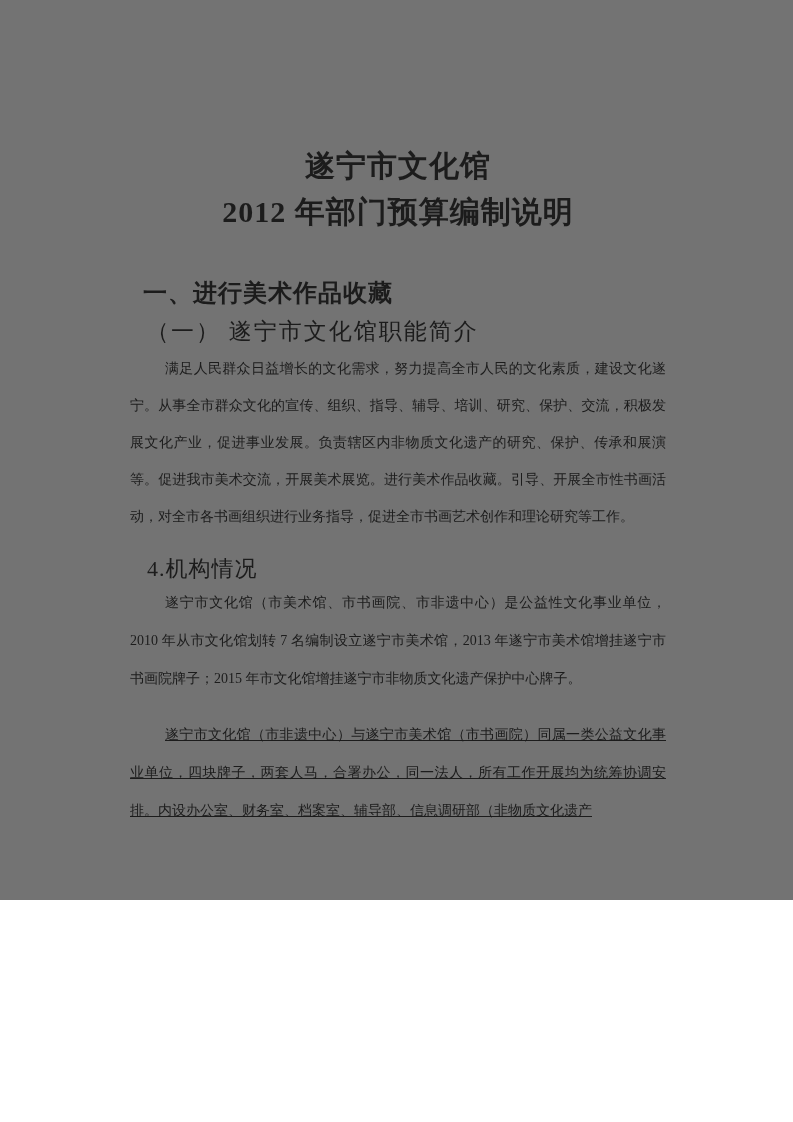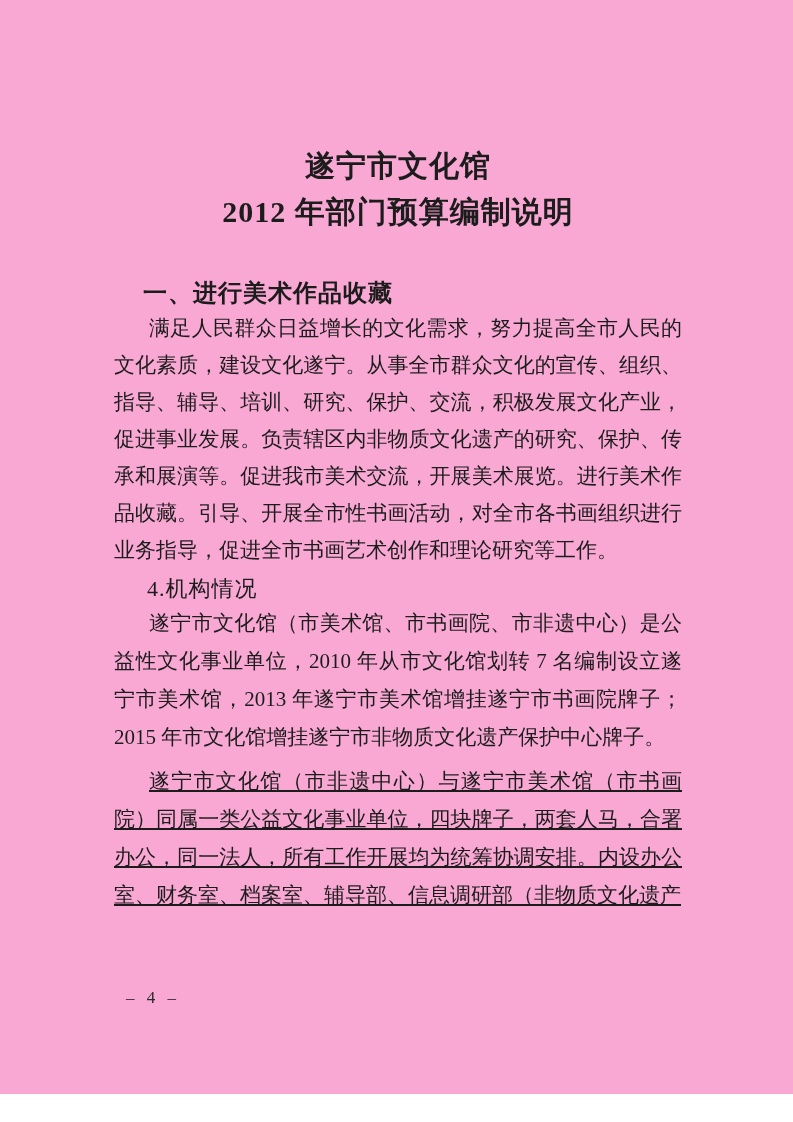--- a/index.html
+++ b/index.html
@@ -3,22 +3,22 @@
 <meta charset="utf-8">
 <style>
   html, body {
     margin: 0;
     padding: 0;
     background: #ffffff;
   }
   .page {
     position: relative;
     width: 793px;
-    height: 1094px;
-    background: #f9a8d4;
+    height: 900px;
+    background: #737373;
     color: #1c1c1c;
     font-family: "Liberation Serif", "DejaVu Serif", serif;
     overflow: hidden;
   }
   .content {
     position: absolute;
     left: 112px;
     top: 0;
     width: 572px;
   }
@@ -54,25 +54,25 @@
     line-height: 31px;
     letter-spacing: 1px;
   }
   .heading-3.first {
     margin-top: 5px;
   }
   .heading-3.second {
     margin-top: 4px;
   }
   .body-para {
-    font-size: 21px;
+    font-size: 14px;
     line-height: 37px;
     text-align: justify;
     text-indent: 35px;
-    margin: 2px;
+    margin: 18px;
     word-break: normal;
     line-break: strict;
   }
   .body-para.p1 { margin-top: 2px; }
   .body-para.p2 { margin-top: 0; line-height: 38px; }
   .body-para.p3 { margin-top: 6px; line-height: 38px; text-decoration: underline; }
   .page-footer {
     position: absolute;
     left: 126px;
     top: 988px;
@@ -86,20 +86,21 @@
 
 <div class="page">
   <div class="content">
 
     <div class="doc-title first">遂宁市文化馆</div>
 
     <div class="doc-title">2012 年部门预算编制说明</div>
 
     <div class="heading-1">一、进行美术作品收藏</div>
 
+    <div class="heading-2">（一） 遂宁市文化馆职能简介</div>
 
 
     <p class="body-para p1">满足人民群众日益增长的文化需求，努力提高全市人民的文化素质，建设文化遂宁。从事全市群众文化的宣传、组织、指导、辅导、培训、研究、保护、交流，积极发展文化产业，促进事业发展。负责辖区内非物质文化遗产的研究、保护、传承和展演等。促进我市美术交流，开展美术展览。进行美术作品收藏。引导、开展全市性书画活动，对全市各书画组织进行业务指导，促进全市书画艺术创作和理论研究等工作。</p>
 
     <div class="heading-3 second">4.机构情况</div>
 
     <p class="body-para p2">遂宁市文化馆（市美术馆、市书画院、市非遗中心）是公益性文化事业单位，2010 年从市文化馆划转 7 名编制设立遂宁市美术馆，2013 年遂宁市美术馆增挂遂宁市书画院牌子；2015 年市文化馆增挂遂宁市非物质文化遗产保护中心牌子。</p>
 
     <p class="body-para p3">遂宁市文化馆（市非遗中心）与遂宁市美术馆（市书画院）同属一类公益文化事业单位，四块牌子，两套人马，合署办公，同一法人，所有工作开展均为统筹协调安排。内设办公室、财务室、档案室、辅导部、信息调研部（非物质文化遗产</p>
 

